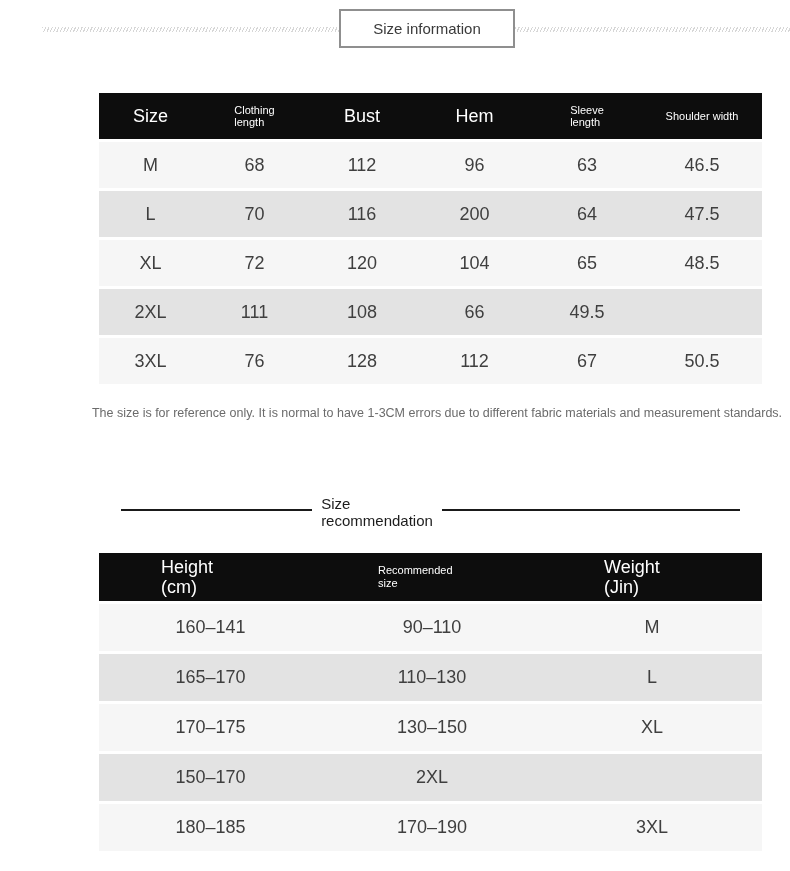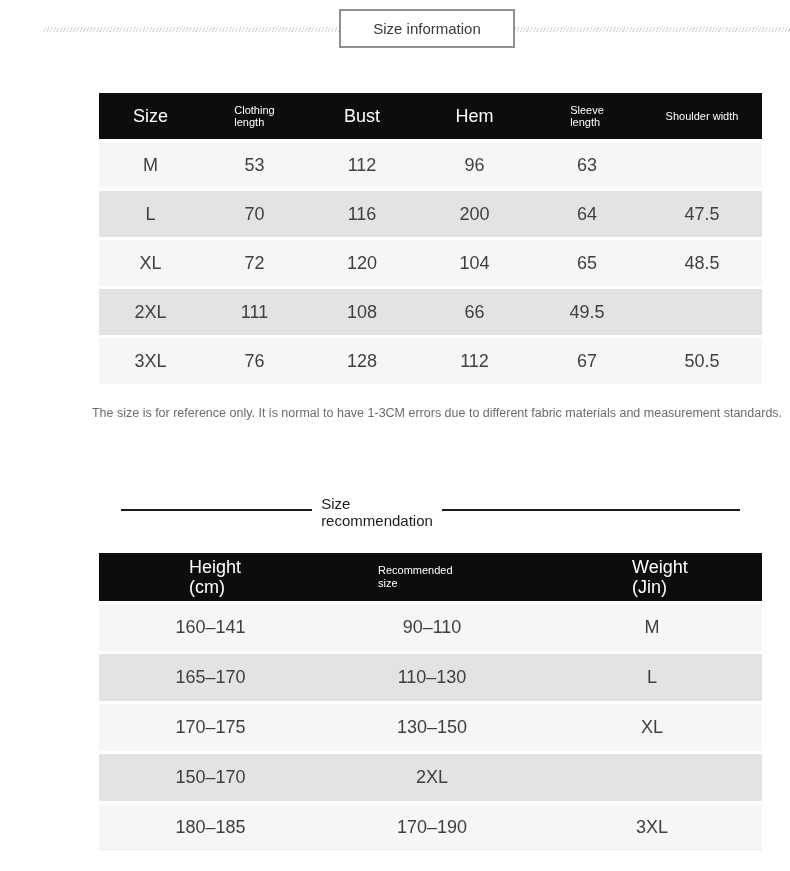--- a/index.html
+++ b/index.html
@@ -68,21 +68,21 @@
   .rt-text{font-size:15px;line-height:17px;color:#1c1c1c;text-align:left;}
   .rt-text span{display:block;}
 
   
   .t2{top:553px;}
   .t2 .hdr{height:48px;}
   .t2 .row{height:47px;}
   .t2 .cell:nth-child(1){width:223px;}
   .t2 .cell:nth-child(2){width:220px;}
   .t2 .cell:nth-child(3){width:220px;}
-  .t2 .hdr .cell{justify-content:flex-start;padding-left:90px;color:#ffffff;}
+  .t2 .hdr .cell{justify-content:flex-start;padding-left:62px;color:#ffffff;}
   .t2 .hdr .hcell-big{font-size:18px;line-height:20px;}
   .t2 .hdr .hcell-small{font-size:11px;line-height:13px;padding-left:56px;}
 
   
   .right-band{
     position:absolute;right:0;top:0;width:14px;height:871px;
     background:#f4f4f4;
   }
 </style>
 </head>
@@ -119,24 +119,25 @@
             <span style="display:block">length</span>
           </span>
         </div>
       <div class="cell hcell-small">
           <span class="hstack"><span>Shoulder width</span></span>
         </div>
     </div>
 
     <div class="row row-light">
       <div class="cell">M</div>
-      <div class="cell">53</div>
+      <div class="cell">68</div>
       <div class="cell">112</div>
       <div class="cell">96</div>
       <div class="cell">63</div>
+      <div class="cell">46.5</div>
     </div>
     <div class="row row-dark">
       <div class="cell">L</div>
       <div class="cell">70</div>
       <div class="cell">116</div>
       <div class="cell">200</div>
       <div class="cell">64</div>
       <div class="cell">47.5</div>
     </div>
     <div class="row row-light">

